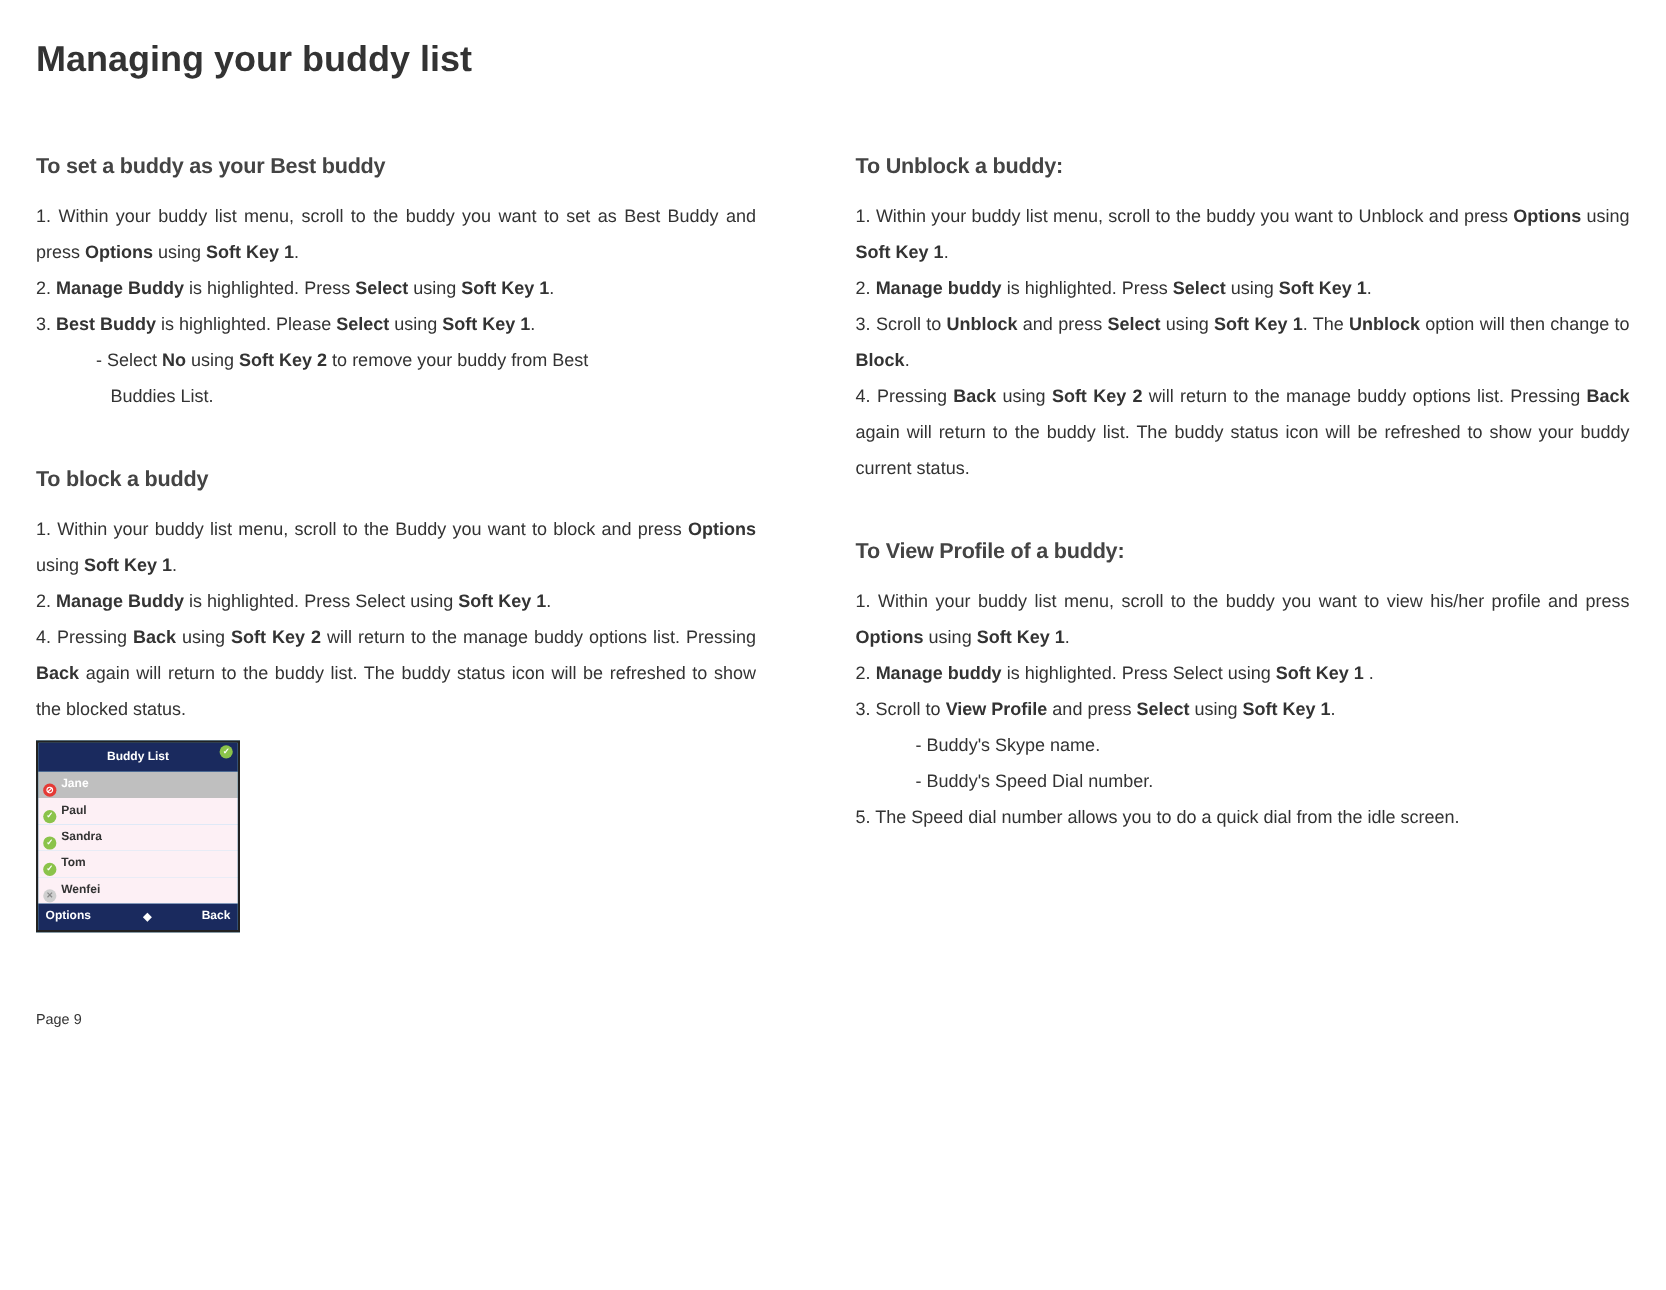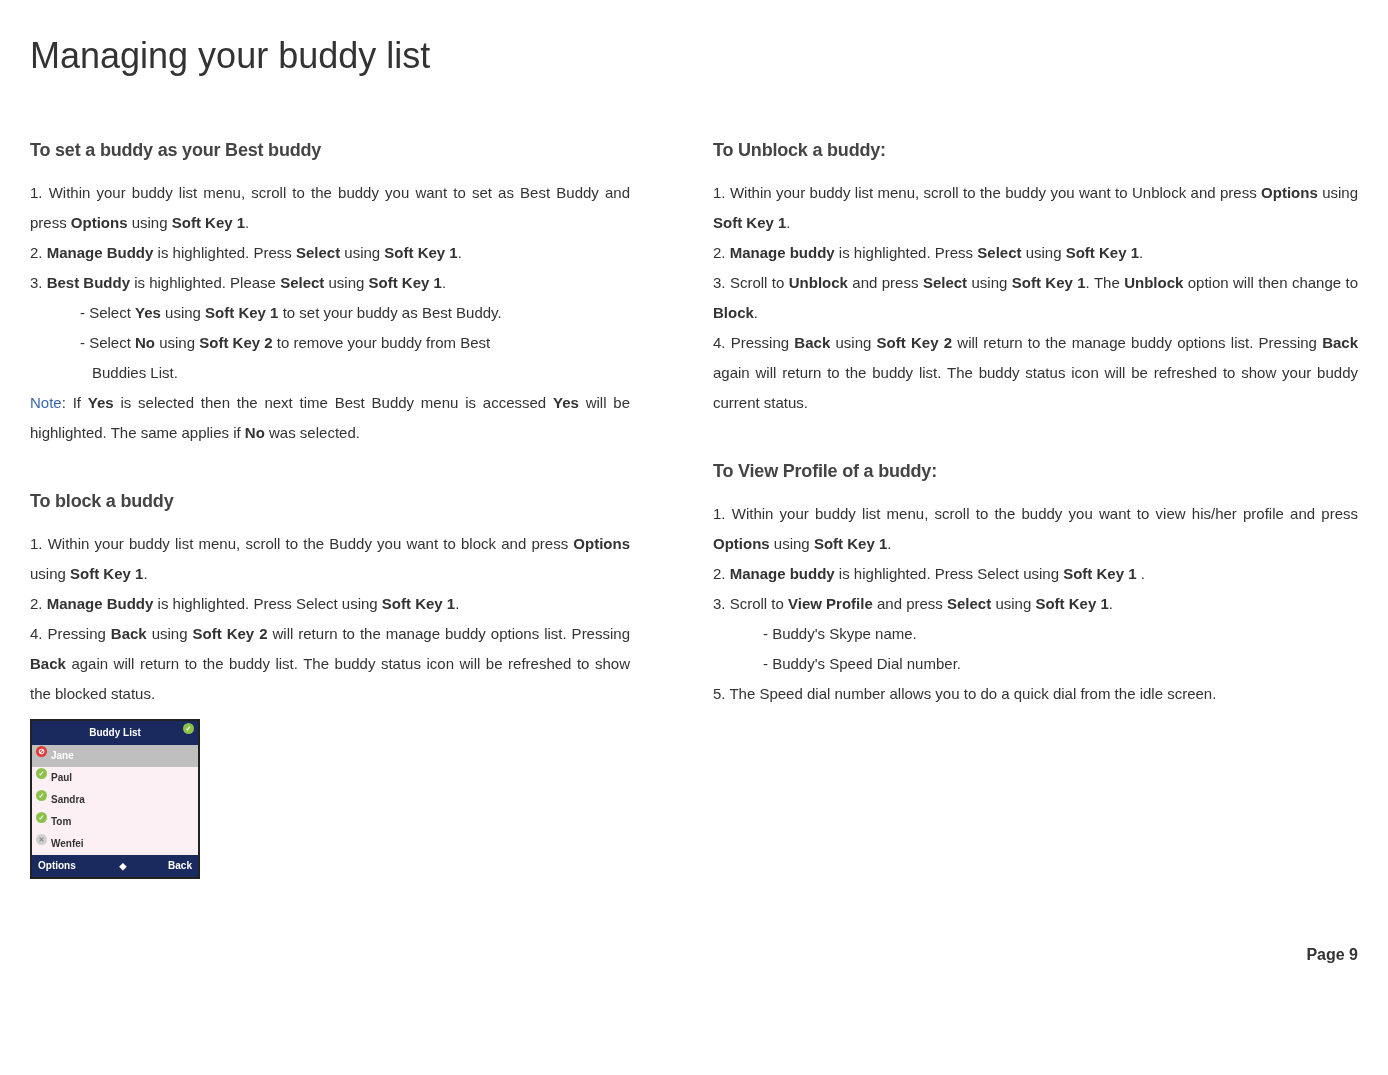--- a/index.html
+++ b/index.html
@@ -6,22 +6,22 @@
   body {
     font-family: Arial, Helvetica, sans-serif;
     margin: 0;
     padding: 20px 30px;
     width: 1388px;
     color: #333;
     font-size: 15px;
     line-height: 2.0;
   }
   h1 {
-    font-size: 36px;
-    font-weight: normal;
+    font-size: 30px;
+    font-weight: bold;
     margin: 0 0 40px 0;
     color: #333;
   }
   .columns {
     display: flex;
     gap: 40px;
   }
   .col {
     flex: 1;
   }
@@ -55,21 +55,21 @@
     text-align: center;
     padding: 2px 0;
   }
   .buddy-header .status-dot {
     position: absolute;
     right: 4px;
     top: 2px;
   }
   .buddy-row {
     display: flex;
-    align-items: flex-start;
+    align-items: flex-end;
     gap: 4px;
     padding: 1px 4px;
     background: #fdf0f5;
   }
   .buddy-row.selected {
     background: #bfbfbf;
     color: #fff;
   }
   .buddy-footer {
     background: #1a2a5e;
@@ -91,23 +91,23 @@
     color: #fff;
     line-height: 1;
   }
   .dot.green { background: #8bc34a; }
   .dot.green::after { content: "✓"; font-size: 7px; }
   .dot.red { background: #e53935; }
   .dot.red::after { content: "⊘"; font-size: 8px; }
   .dot.grey { background: #cfcfcf; }
   .dot.grey::after { content: "✕"; font-size: 7px; color: #888; }
   .page-num {
-    text-align: right;
-    font-weight: bold;
-    font-size: 16px;
+    text-align: left;
+    font-weight: normal;
+    font-size: 12px;
     margin-top: 25px;
   }
 </style>
 </head>
 <body>
 
 <h1>Managing your buddy list</h1>
 
 <div class="columns">
   <div class="col col-left">
@@ -117,29 +117,23 @@
       <p>
         <span>1. Within your buddy list menu, scroll to the buddy you want to set as Best Buddy and press </span><b>Options</b><span> using </span><b>Soft Key 1</b><span>.</span>
       </p>
       <p>
         <span>2. </span><b>Manage Buddy</b><span> is highlighted. Press </span><b>Select</b><span> using </span><b>Soft Key 1</b><span>.</span>
       </p>
       <p>
         <span>3. </span><b>Best Buddy</b><span> is highlighted. Please </span><b>Select</b><span> using </span><b>Soft Key 1</b><span>.</span>
       </p>
       <p class="indent">
-        <span>- Select </span><b>Yes</b><span> using </span><b>Soft Key 1</b><span> to set your buddy as Best Buddy.</span>
-      </p>
-      <p class="indent">
         <span>- Select </span><b>No</b><span> using </span><b>Soft Key 2</b><span> to remove your buddy from Best</span>
       </p>
       <p class="indent2">Buddies List.</p>
-      <p>
-        <span class="note">Note</span><span>: If </span><b>Yes</b><span> is selected then the next time Best Buddy menu is accessed </span><b>Yes</b><span> will be highlighted. The same applies if </span><b>No</b><span> was selected.</span>
-      </p>
     </div>
 
     <div class="section">
       <h2>To block a buddy</h2>
       <p>
         <span>1. Within your buddy list menu, scroll to the Buddy you want to block and press </span><b>Options</b><span> using </span><b>Soft Key 1</b><span>.</span>
       </p>
       <p>
         <span>2. </span><b>Manage Buddy</b><span> is highlighted. Press Select using </span><b>Soft Key 1</b><span>.</span>
       </p>

